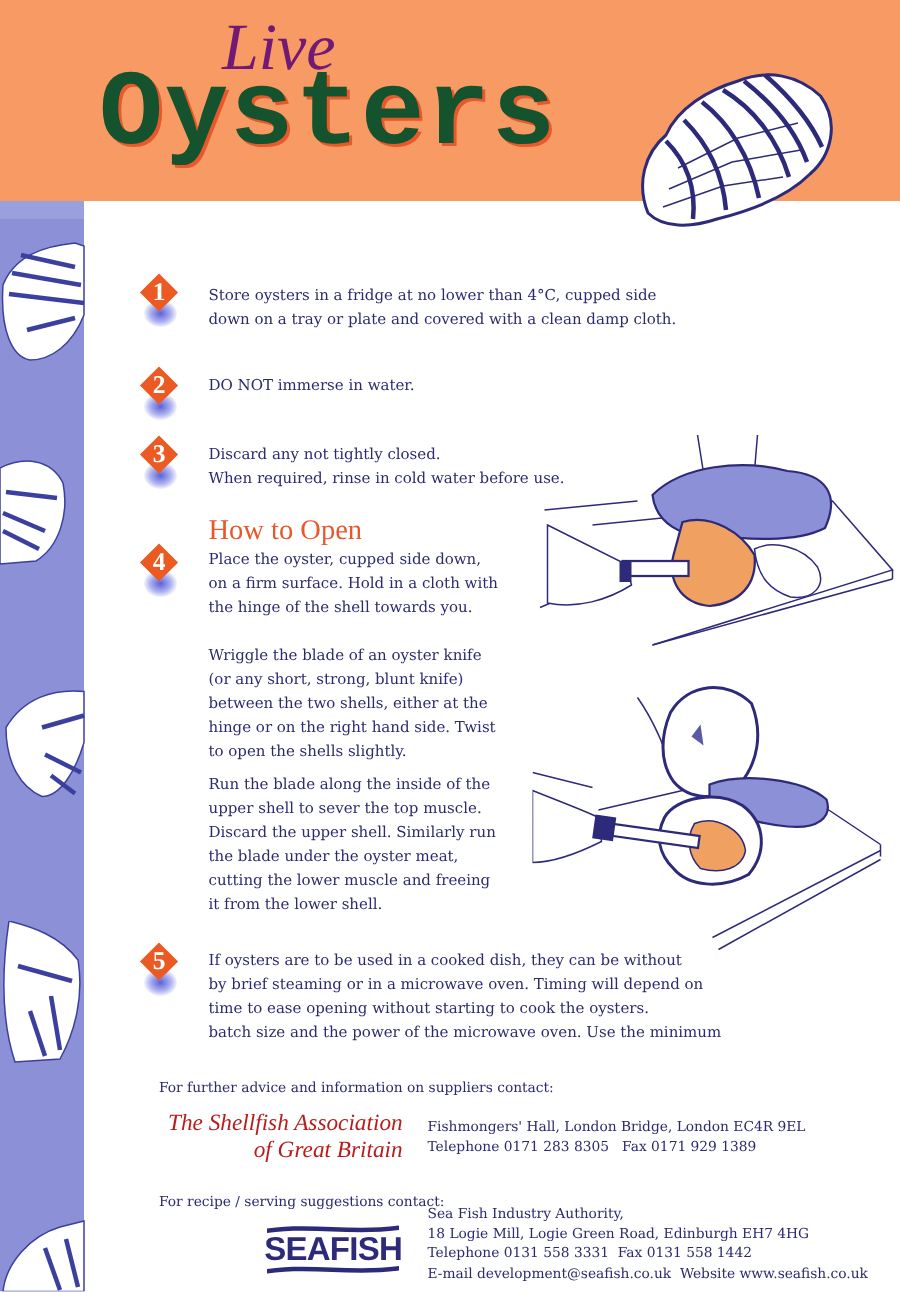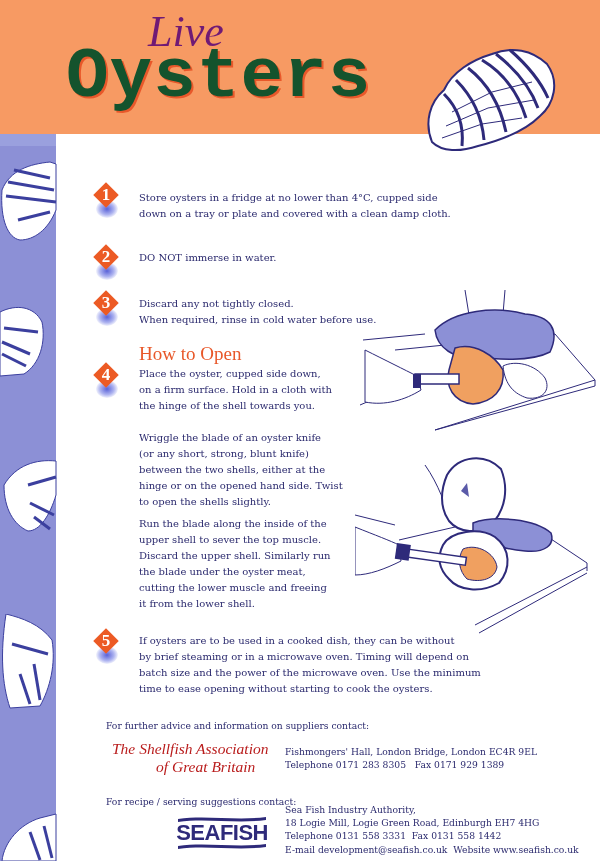--- a/index.html
+++ b/index.html
@@ -21,21 +21,21 @@
                     transform:rotate(45deg); }
   .badge .num { position:absolute; left:0; top:-1px; width:24px; text-align:center; color:#fff;
                 font-family:"Liberation Serif",serif; font-weight:bold; font-size:17px; line-height:20px; }
   .step-text { position:absolute; left:139px; font-size:10px; line-height:16px; color:#2b2a6e; }
   .step-text p { margin:0; }
   .section-heading { position:absolute; left:139px; top:343px; font-family:"Liberation Serif",serif;
                      font-size:19px; color:#e8582a; }
   .footer-label { position:absolute; font-size:9.2px; color:#2b2a6e; }
   .assoc-name { position:absolute; left:112px; top:740px; font-family:"Liberation Serif",serif; font-style:italic;
                 font-size:15.5px; line-height:18px; color:#b91c1c; }
-  .assoc-name .l2 { display:block; padding-left:44px; }
+  .assoc-name .l2 { display:block; padding-left:44px;text-align:right; }
   .assoc-info { position:absolute; left:285px; top:745px; font-size:9.2px; line-height:13px; }
   .seafish-logo { position:absolute; left:176px; top:815px; width:92px; height:36px; }
   .seafish-word { position:absolute; left:0; top:5px; width:92px; text-align:right; font-family:"Liberation Sans",sans-serif;
                   font-weight:bold; font-size:22px; color:#2e2a7a; letter-spacing:-0.5px; line-height:26px; }
   .seafish-info { position:absolute; left:285px; top:803px; font-size:9.2px; line-height:13.2px; }
   .illus { position:absolute; }
 </style>
 </head>
 <body>
 
@@ -143,21 +143,21 @@
 <div class="step-text" style="top:366px;width:230px">
   <div style="margin-bottom:16px">
     <p>Place the oyster, cupped side down,</p>
       <p>on a firm surface. Hold in a cloth with</p>
       <p>the hinge of the shell towards you.</p>
   </div>
   <div style="margin-bottom:6px">
     <p>Wriggle the blade of an oyster knife</p>
       <p>(or any short, strong, blunt knife)</p>
       <p>between the two shells, either at the</p>
-      <p>hinge or on the opened hand side. Twist</p>
+      <p>hinge or on the right hand side. Twist</p>
       <p>to open the shells slightly.</p>
   </div>
   <div>
     <p>Run the blade along the inside of the</p>
       <p>upper shell to sever the top muscle.</p>
       <p>Discard the upper shell. Similarly run</p>
       <p>the blade under the oyster meat,</p>
       <p>cutting the lower muscle and freeing</p>
       <p>it from the lower shell.</p>
   </div>
@@ -202,22 +202,22 @@
 </svg>
 
 <div class="badge" style="left:94px;top:632px">
   <div class="shadow"></div>
     <div class="diamond"></div>
     <div class="num">5</div>
 </div>
 <div class="step-text" style="top:633px">
   <p>If oysters are to be used in a cooked dish, they can be without</p>
     <p>by brief steaming or in a microwave oven. Timing will depend on</p>
+    <p>time to ease opening without starting to cook the oysters.</p>
     <p>batch size and the power of the microwave oven. Use the minimum</p>
-    <p>time to ease opening without starting to cook the oysters.</p>
 </div>
 
 <div class="footer-label" style="left:106px;top:720px">For further advice and information on suppliers contact:</div>
 <div class="assoc-name">
   <span>The Shellfish Association</span>
   <span class="l2">of Great Britain</span>
 </div>
 <div class="assoc-info">
   <div>Fishmongers' Hall, London Bridge, London EC4R 9EL</div>
   <div style="white-space:pre">Telephone 0171 283 8305   Fax 0171 929 1389</div>

